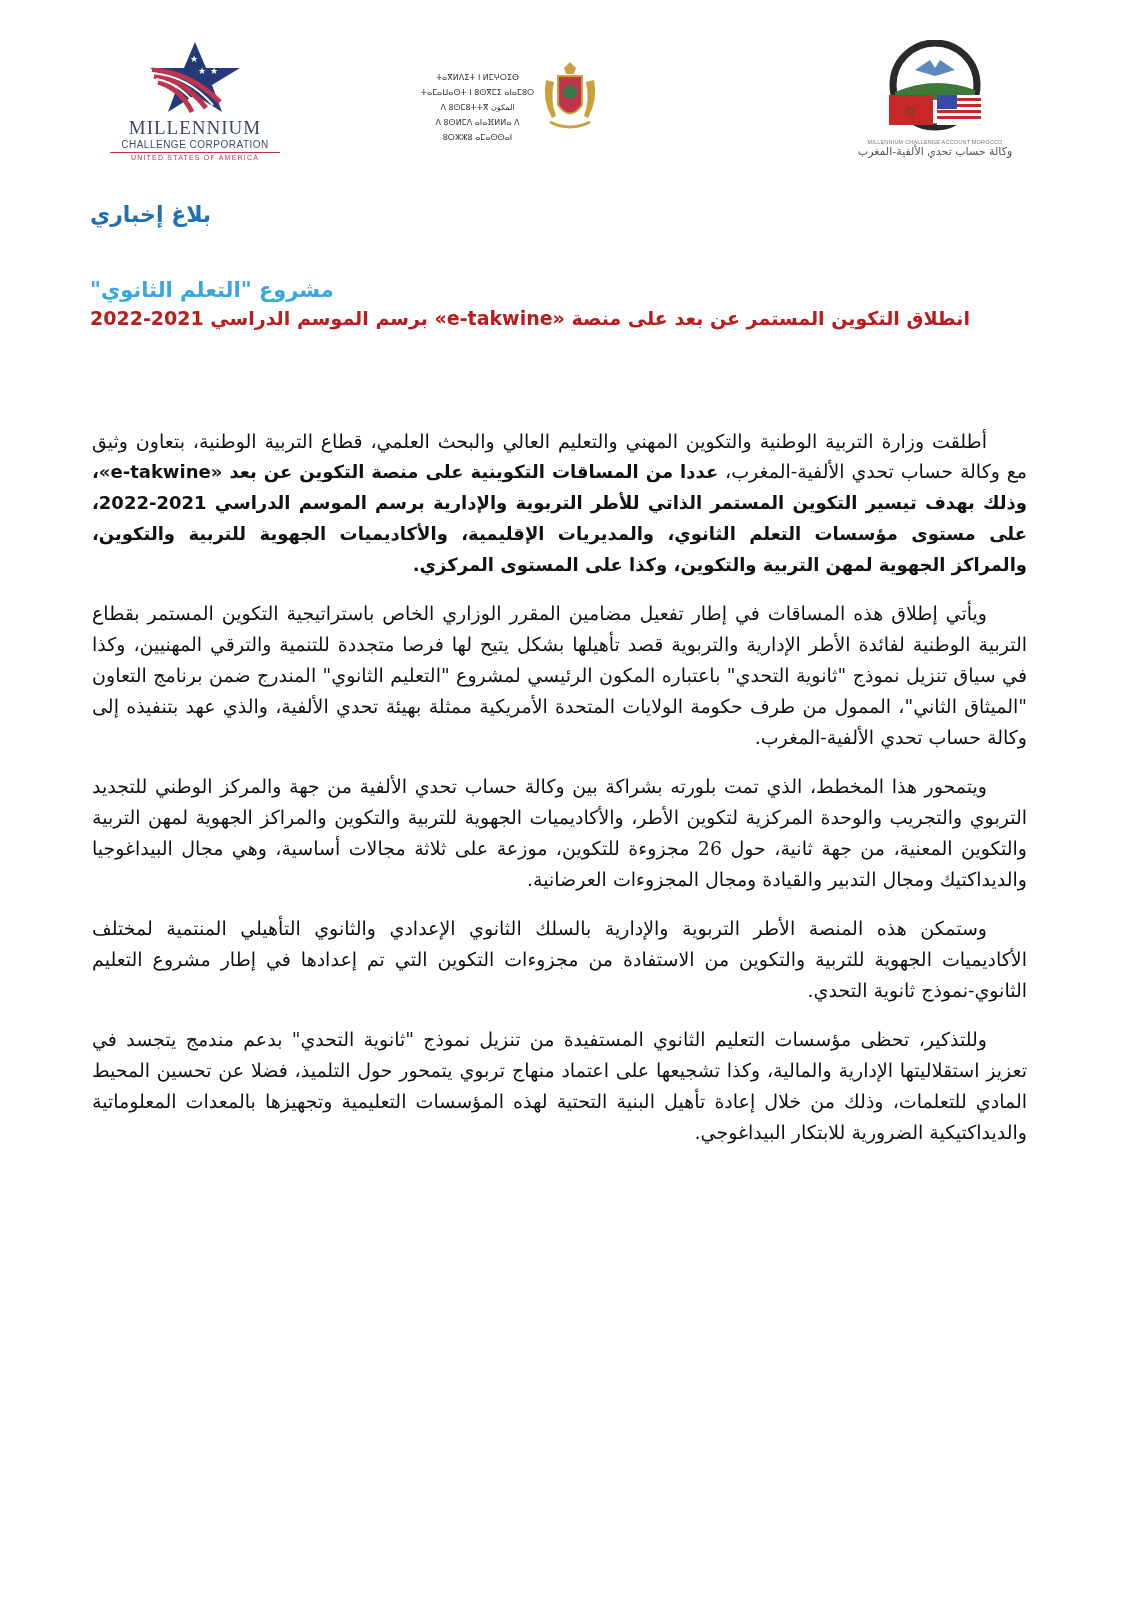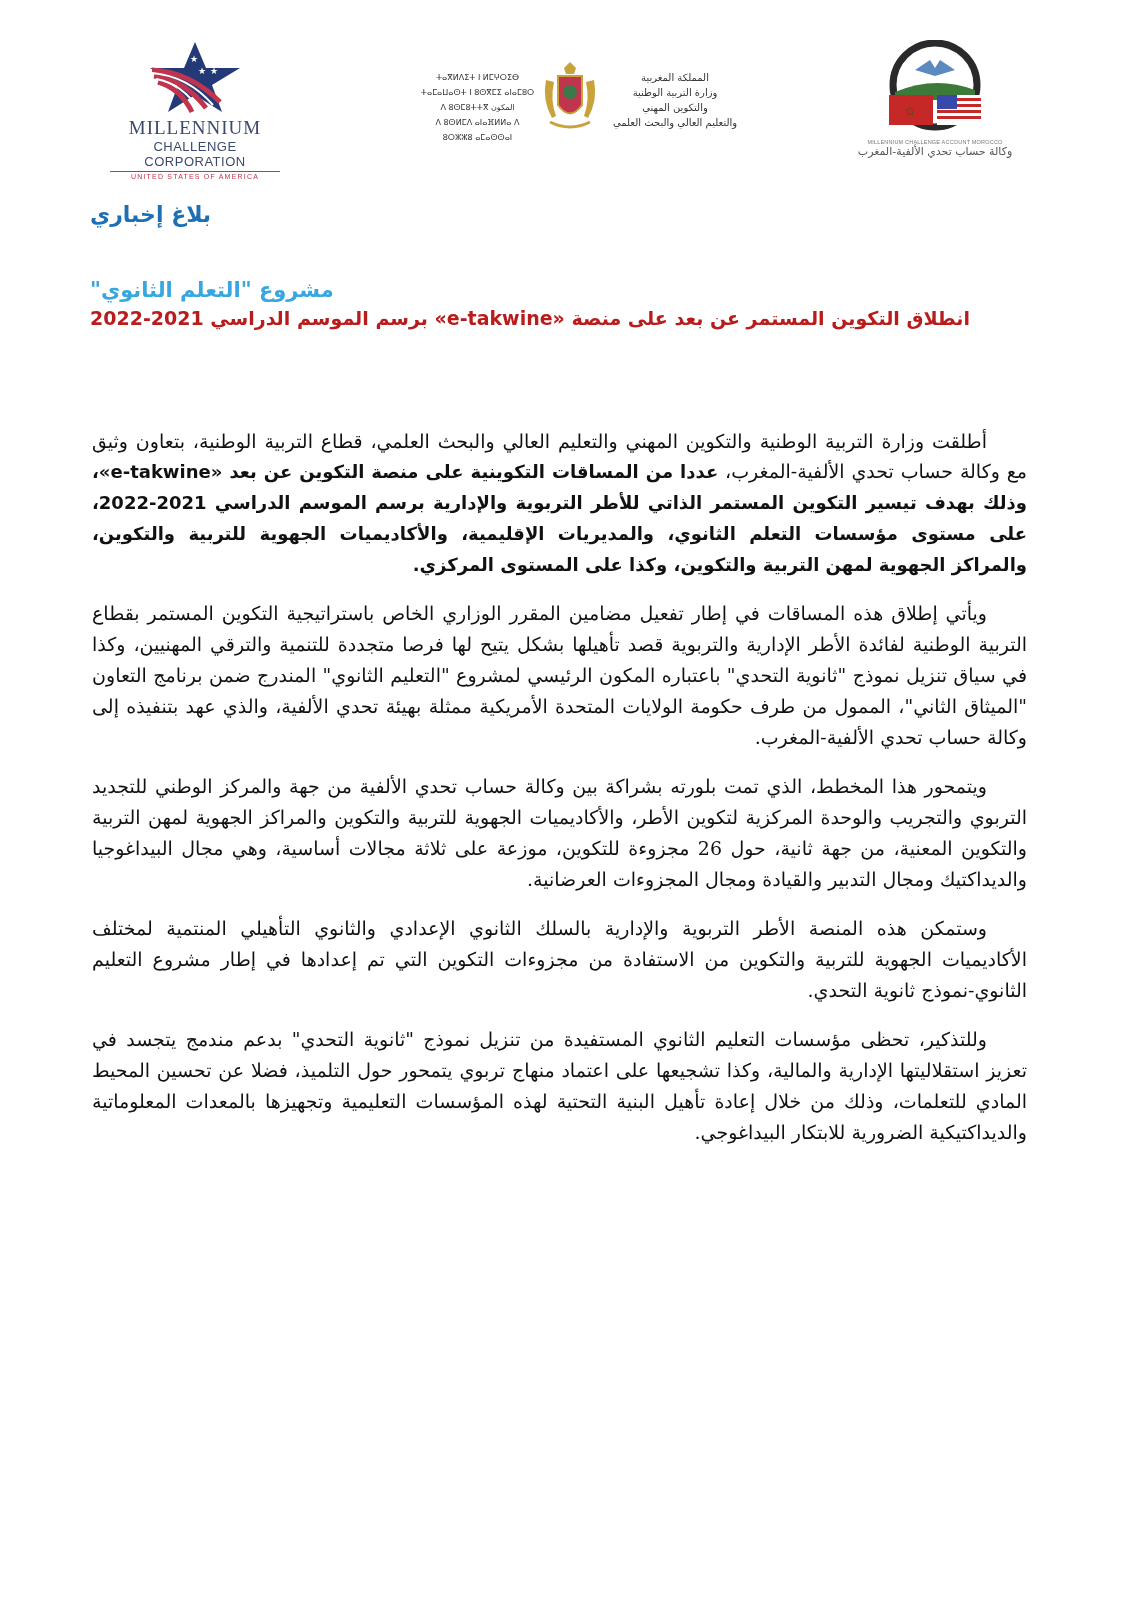--- a/index.html
+++ b/index.html
@@ -1,21 +1,21 @@
 <!DOCTYPE html>
 <html><head>
 <meta charset="utf-8">
 <style>
   html, body { margin: 0; padding: 0; background: #ffffff; }
   body { width: 1131px; height: 1599px; position: relative; overflow: hidden; font-family: "DejaVu Serif", serif; color: #111; }
   .header { position: absolute; top: 30px; left: 0; width: 1131px; height: 150px; }
   .mcc { position: absolute; left: 110px; top: 10px; width: 170px; text-align: center; }
   .mcc svg { display: block; margin: 0 auto; }
   .mcc-name { font-family: "Liberation Serif", serif; font-size: 19px; letter-spacing: 1px; color: #3b4a6b; margin-top: 2px; }
-  .mcc-sub { font-family: "Liberation Sans", sans-serif; font-size: 13px; letter-spacing: 0.5px; color: #3b4a6b; border-bottom: 1px solid #c0344d; padding-bottom: 2px; }
+  .mcc-sub { font-family: "Liberation Sans", sans-serif; font-size: 10px; letter-spacing: 0.5px; color: #3b4a6b; border-bottom: 1px solid #c0344d; padding-bottom: 2px; }
   .mcc-usa { font-family: "Liberation Sans", sans-serif; font-size: 7px; letter-spacing: 1.2px; color: #c0344d; margin-top: 1px; }
   .ministry { position: absolute; left: 420px; top: 30px; width: 330px; height: 110px; }
   .tifinagh { position: absolute; left: 0; top: 10px; width: 115px; text-align: center; font-family: "DejaVu Sans", sans-serif; font-size: 8px; line-height: 15px; color: #333; }
   .emblem { position: absolute; left: 120px; top: 0; }
   .min-ar { position: absolute; left: 185px; top: 10px; width: 140px; text-align: center; direction: rtl; font-family: "DejaVu Sans", sans-serif; font-size: 10px; line-height: 15px; color: #333; }
   .mca { position: absolute; left: 845px; top: 10px; width: 180px; text-align: center; }
   .mca-en { font-family: "Liberation Sans", sans-serif; font-size: 5.5px; color: #777; letter-spacing: 0.2px; }
   .mca-ar { font-family: "DejaVu Sans", sans-serif; font-size: 11px; color: #555; direction: rtl; }
   .titles { position: absolute; top: 200px; left: 90px; width: 940px; text-align: left; direction: rtl; }
   .t1, .t2 { font-family: "DejaVu Sans", sans-serif; font-weight: bold; color: #1f6fb5; font-size: 22px; line-height: 30px; }
@@ -57,26 +57,20 @@
       <div>ⴷ ⵓⵙⵍⵎⴷ ⴰⵏⴰⴼⵍⵍⴰ ⴷ ⵓⵔⵣⵣⵓ ⴰⵎⴰⵙⵙⴰⵏ</div>
     </div>
     <svg class="emblem" width="60" height="75" viewBox="0 0 60 75">
       <path d="M24,8 L30,2 L36,8 L34,14 L26,14 Z" fill="#c8a23a"></path>
       <path d="M18,16 L42,16 L42,45 Q30,62 18,45 Z" fill="#c0344d" stroke="#c8a23a" stroke-width="2"></path>
       <circle cx="30" cy="32" r="7" fill="#3a7a4a"></circle>
       <path d="M6,20 Q2,40 12,58 L16,56 Q10,40 14,22 Z" fill="#c8a23a"></path>
       <path d="M54,20 Q58,40 48,58 L44,56 Q50,40 46,22 Z" fill="#c8a23a"></path>
       <path d="M10,62 Q30,72 50,62" stroke="#c8a23a" stroke-width="3" fill="none"></path>
     </svg>
-    <div class="min-ar">
-      <div>المملكة المغربية</div>
-      <div>وزارة التربية الوطنية</div>
-      <div>والتكوين المهني</div>
-      <div>والتعليم العالي والبحث العلمي</div>
-    </div>
   </div>
 
   <div class="mca">
     <svg width="120" height="95" viewBox="0 0 120 95">
       <circle cx="60" cy="45" r="42" fill="#fff" stroke="#2a2a2a" stroke-width="7"></circle>
       <path d="M40,30 L55,20 L60,28 L65,20 L80,30 L60,36 Z" fill="#5a8ac0"></path>
       <path d="M20,52 Q60,35 100,50 L100,60 L20,60 Z" fill="#3d7a3a"></path>
       <rect x="14" y="55" width="44" height="30" fill="#c62828"></rect>
       <text x="30" y="75" fill="#1b5e20" font-size="12">✩</text>
       <rect x="62" y="55" width="44" height="30" fill="#fff"></rect>

